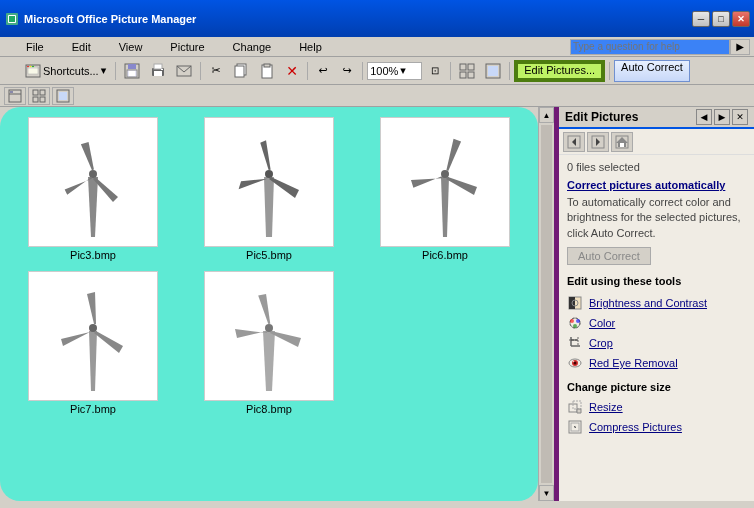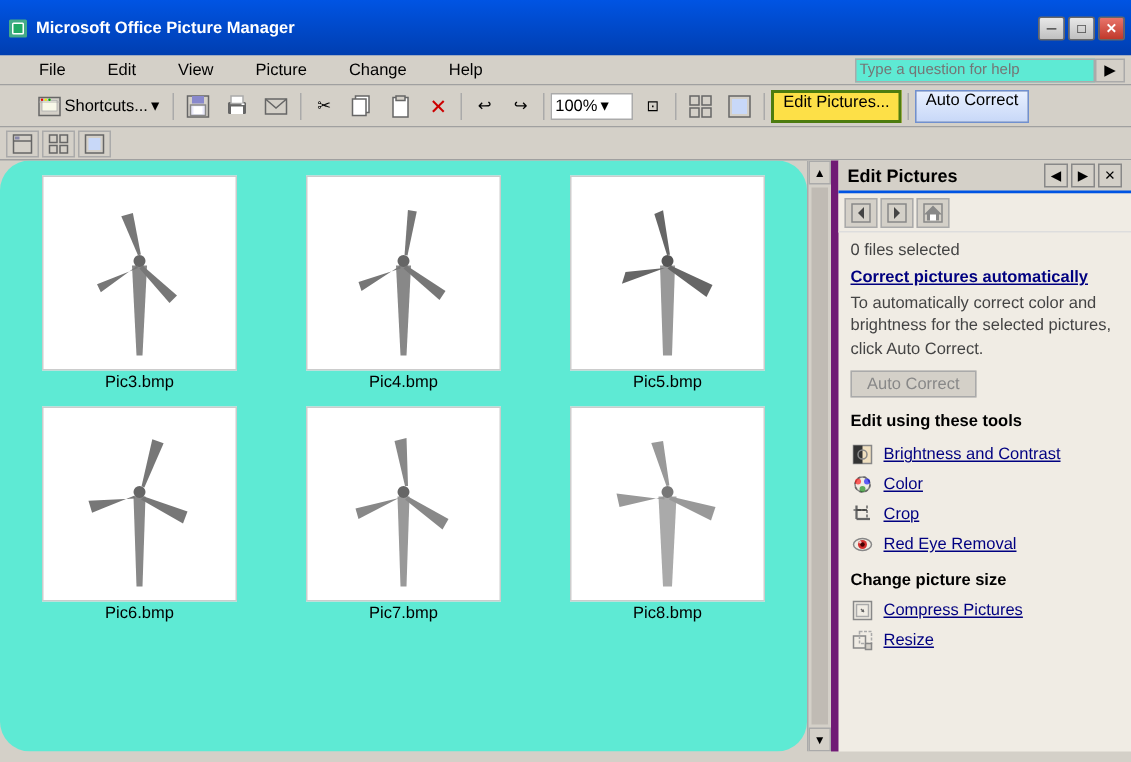--- a/index.html
+++ b/index.html
@@ -76,21 +76,21 @@
       margin-left: auto;
       display: flex;
       align-items: center;
     }
     .question-input {
       width: 160px;
       height: 16px;
       border: 1px solid #aaa;
       font-size: 10px;
       padding: 0 2px;
-      background: #5eead4;
+      background: #3b82f6;
     }
     .question-btn {
       width: 20px;
       height: 16px;
       background: #d4d0c8;
       border: 1px solid #aaa;
       cursor: pointer;
       display: flex;
       align-items: center;
       justify-content: center;
@@ -130,22 +130,22 @@
       align-items: center;
       border: 1px solid #aaa;
       background: white;
       height: 18px;
       padding: 0 2px;
       font-size: 11px;
       width: 55px;
     }
     .toolbar-text-btn {
       height: 22px;
-      background: #fde047;
-      border: 2px solid #4d7c0f;
+      background: #bef264;
+      border: 4px solid #4d7c0f;
       cursor: pointer;
       padding: 0 6px;
       font-size: 11px;
       white-space: nowrap;
     }
     .toolbar-text-btn.blue-btn {
       background: linear-gradient(to bottom, #e8f0ff, #c8d8f8);
       border: 1px solid #7090d0;
     }
 
@@ -591,33 +591,20 @@
                 <polygon points="50,48 46,20 54,20 52,48" fill="#777" transform="rotate(-15, 50, 52)"></polygon>
 
                 <polygon points="52,55 75,75 70,80 50,57" fill="#777"></polygon>
 
                 <polygon points="48,55 25,75 22,70 48,57" fill="#777" transform="rotate(5, 50, 65)"></polygon>
               </svg>
             </div>
             <span class="picture-label">Pic3.bmp</span>
           </div>
 
-          <div class="picture-item">
-            <div class="picture-thumb">
-              <svg class="turbine-svg" viewBox="0 0 100 120">
-                <rect width="100" height="120" fill="white"></rect>
-                <polygon points="48,115 52,115 55,55 45,55" fill="#888"></polygon>
-                <circle cx="50" cy="52" r="4" fill="#666"></circle>
-                <polygon points="50,48 47,18 53,18 52,48" fill="#777" transform="rotate(10, 50, 52)"></polygon>
-                <polygon points="52,55 78,72 74,78 50,57" fill="#777"></polygon>
-                <polygon points="48,55 22,72 20,66 48,57" fill="#777"></polygon>
-              </svg>
-            </div>
-            <span class="picture-label">Pic4.bmp</span>
-          </div>
 
           <div class="picture-item">
             <div class="picture-thumb">
               <svg class="turbine-svg" viewBox="0 0 100 120">
                 <rect width="100" height="120" fill="white"></rect>
                 <polygon points="47,115 53,115 55,55 45,55" fill="#999"></polygon>
                 <circle cx="50" cy="52" r="4" fill="#555"></circle>
                 <polygon points="50,48 44,20 50,18 52,48" fill="#666" transform="rotate(-5, 50, 52)"></polygon>
                 <polygon points="52,55 80,68 76,76 50,57" fill="#666"></polygon>
                 <polygon points="48,56 20,68 22,60 48,56" fill="#666" transform="rotate(3, 35, 60)"></polygon>
@@ -775,39 +762,39 @@
         </div>
         <span>Red Eye Removal</span>
       </div>
 
       <div class="change-size-heading">Change picture size</div>
 
       
       <div class="tool-item">
         <div class="tool-icon">
           <svg width="14" height="14" viewBox="0 0 14 14">
+            <rect x="1" y="4" width="8" height="8" fill="none" stroke="#888"></rect>
+            <rect x="5" y="1" width="8" height="8" fill="none" stroke="#aaa" stroke-dasharray="2,1"></rect>
+            <polygon points="9,9 13,9 13,13 9,13" fill="#d4d0c8" stroke="#888"></polygon>
+          </svg>
+        </div>
+        <span>Resize</span>
+      </div>
+
+      
+      <div class="tool-item">
+        <div class="tool-icon">
+          <svg width="14" height="14" viewBox="0 0 14 14">
             <rect x="1" y="1" width="12" height="12" fill="none" stroke="#888"></rect>
             <rect x="3" y="3" width="8" height="8" fill="none" stroke="#aaa"></rect>
             <line x1="6" y1="6" x2="8" y2="8" stroke="#666"></line>
             <polygon points="6,8 8,8 8,6" fill="#666"></polygon>
           </svg>
         </div>
         <span>Compress Pictures</span>
-      </div>
-
-      
-      <div class="tool-item">
-        <div class="tool-icon">
-          <svg width="14" height="14" viewBox="0 0 14 14">
-            <rect x="1" y="4" width="8" height="8" fill="none" stroke="#888"></rect>
-            <rect x="5" y="1" width="8" height="8" fill="none" stroke="#aaa" stroke-dasharray="2,1"></rect>
-            <polygon points="9,9 13,9 13,13 9,13" fill="#d4d0c8" stroke="#888"></polygon>
-          </svg>
-        </div>
-        <span>Resize</span>
       </div>
     </div>
   </div>
 </div>
 
 <div class="status-bar">
   <span class="status-filename">Pic0.bmp</span>
   <div class="status-zoom">
     <div class="zoom-nav-btn">◄</div>
     <div class="zoom-nav-btn">►</div>

